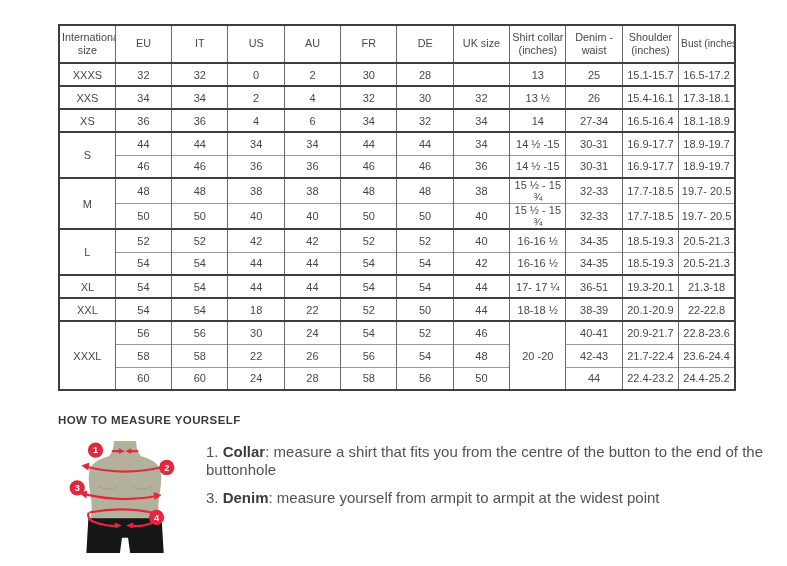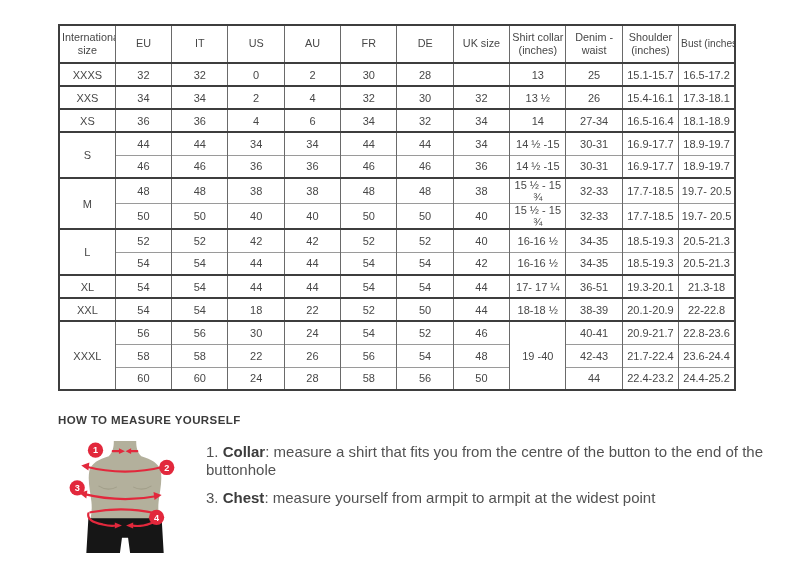--- a/index.html
+++ b/index.html
@@ -264,21 +264,21 @@
         </tr>
         <tr class="group-start">
           <td rowspan="3">XXXL</td>
           <td>56</td>
           <td>56</td>
           <td>30</td>
           <td>24</td>
           <td>54</td>
           <td>52</td>
           <td>46</td>
-          <td rowspan="3">19 -40</td>
+          <td rowspan="3">20 -20</td>
           <td>40-41</td>
           <td>20.9-21.7</td>
           <td>22.8-23.6</td>
         </tr>
         <tr class="inner-row">
           <td>58</td>
           <td>58</td>
           <td>22</td>
           <td>26</td>
           <td>56</td>
@@ -358,17 +358,17 @@
           </g>
           <g>
             <circle class="badge-circle" cx="87" cy="77" r="7.5"></circle>
             <text class="badge-num" x="87" y="80.2">4</text>
           </g>
         </svg>
       </div>
 
       <ul class="instructions" id="instructions">
           <li><span>1. </span><span class="lbl">Collar</span><span>: measure a shirt that fits you from the centre of the button to the end of the buttonhole</span></li>
-          <li><span>3. </span><span class="lbl">Chest</span><span>: measure yourself from armpit to armpit at the widest point</span></li>
+          <li><span>3. </span><span class="lbl">Denim</span><span>: measure yourself from armpit to armpit at the widest point</span></li>
         </ul>
     </div>
   </div>
 </div>
 
 </body></html>

